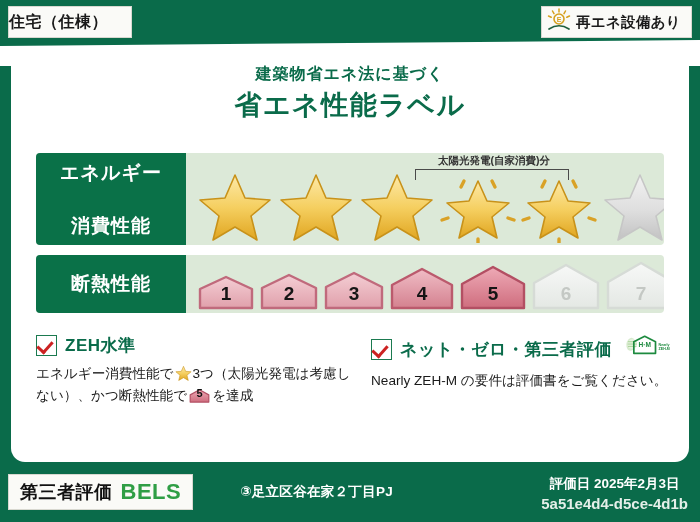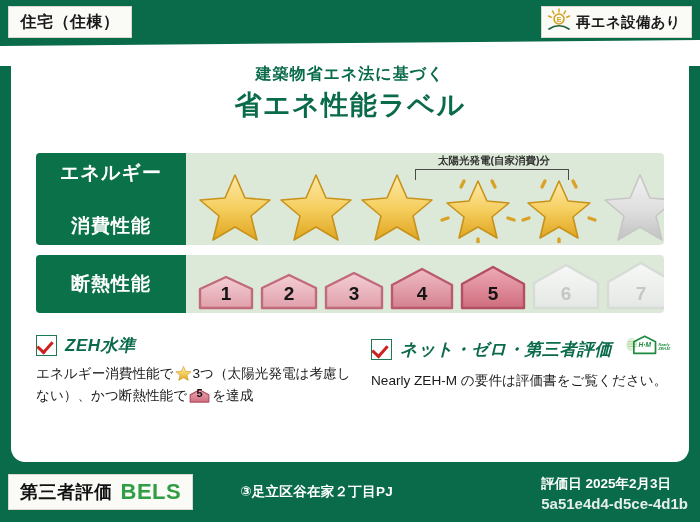--- a/index.html
+++ b/index.html
@@ -26,21 +26,21 @@
   
   .chip{
     position:absolute;
     background:#fafaf7;
     border:1px solid #d8d8d0;
     display:flex;align-items:center;
     box-sizing:border-box;
   }
   .chip-type{
     left:8px;top:6px;width:124px;height:32px;
-    justify-content:center;
+    justify-content:flex-start;
   }
   .chip-type .txt{
     font-size:16px;font-weight:bold;color:#1a1a1a;letter-spacing:.5px;
   }
   .chip-renew{
     right:8px;top:6px;height:32px;padding:0 10px 0 4px;gap:4px;
   }
   .chip-renew .txt{
     font-size:14.5px;font-weight:bold;color:#1a1a1a;letter-spacing:.3px;
   }
@@ -132,21 +132,20 @@
   
   .col{
     position:absolute;top:288px;
   }
   .col-left{left:25px;width:318px;}
   .col-right{left:360px;width:300px;}
 
   .col-head{
     display:flex;align-items:center;gap:8px;
     margin-bottom:6px;
-    font-style:italic;
   }
   .cbox{
     width:19px;height:19px;flex:0 0 19px;
     border:1.5px solid #1b7a50;
     background:#fff;
     position:relative;
   }
   .cbox::after{
     content:"";position:absolute;
     left:3px;top:2px;width:7px;height:12px;
@@ -189,21 +188,21 @@
     display:flex;align-items:center;gap:8px;
     padding:17px 11px;box-sizing:border-box;
   }
   .bels-chip .b1{font-size:18px;font-weight:bold;color:#111;letter-spacing:.5px;}
   .bels-chip .b2{font-size:22px;font-weight:bold;color:#2f9e45;letter-spacing:.5px;}
   .proj{
     position:absolute;left:240px;top:17px;
     font-size:13.5px;color:#ffffff;font-weight:bold;letter-spacing:.3px;
   }
   .dateblk{
-    position:absolute;right:12px;top:9px;text-align:left;
+    position:absolute;right:12px;top:9px;text-align:center;
   }
   .dateblk .d1{font-size:13.5px;color:#fff;font-weight:bold;}
   .dateblk .d2{font-size:15px;color:#e4efe9;margin-top:2px;font-weight:bold;}
 </style>
 </head>
 <body>
 
 <div id="root">
 
   <svg class="wedge" viewBox="0 0 700 66" preserveAspectRatio="none">

